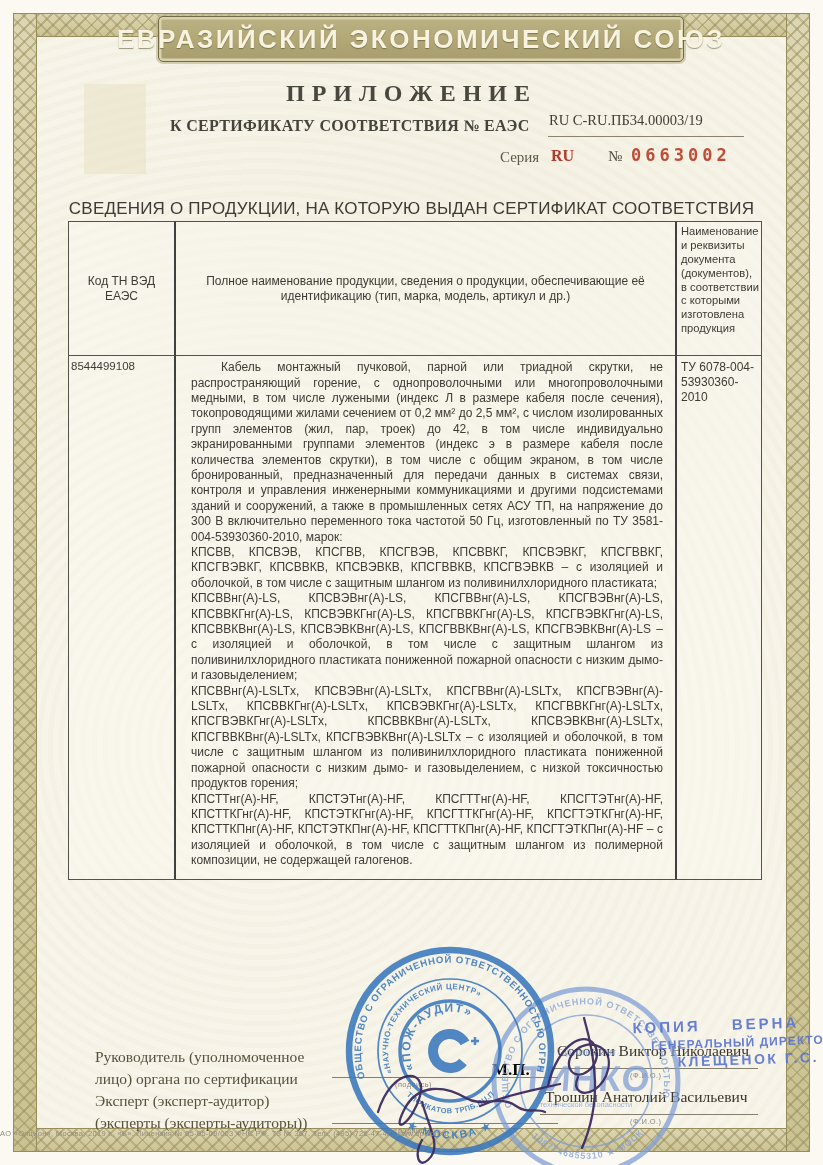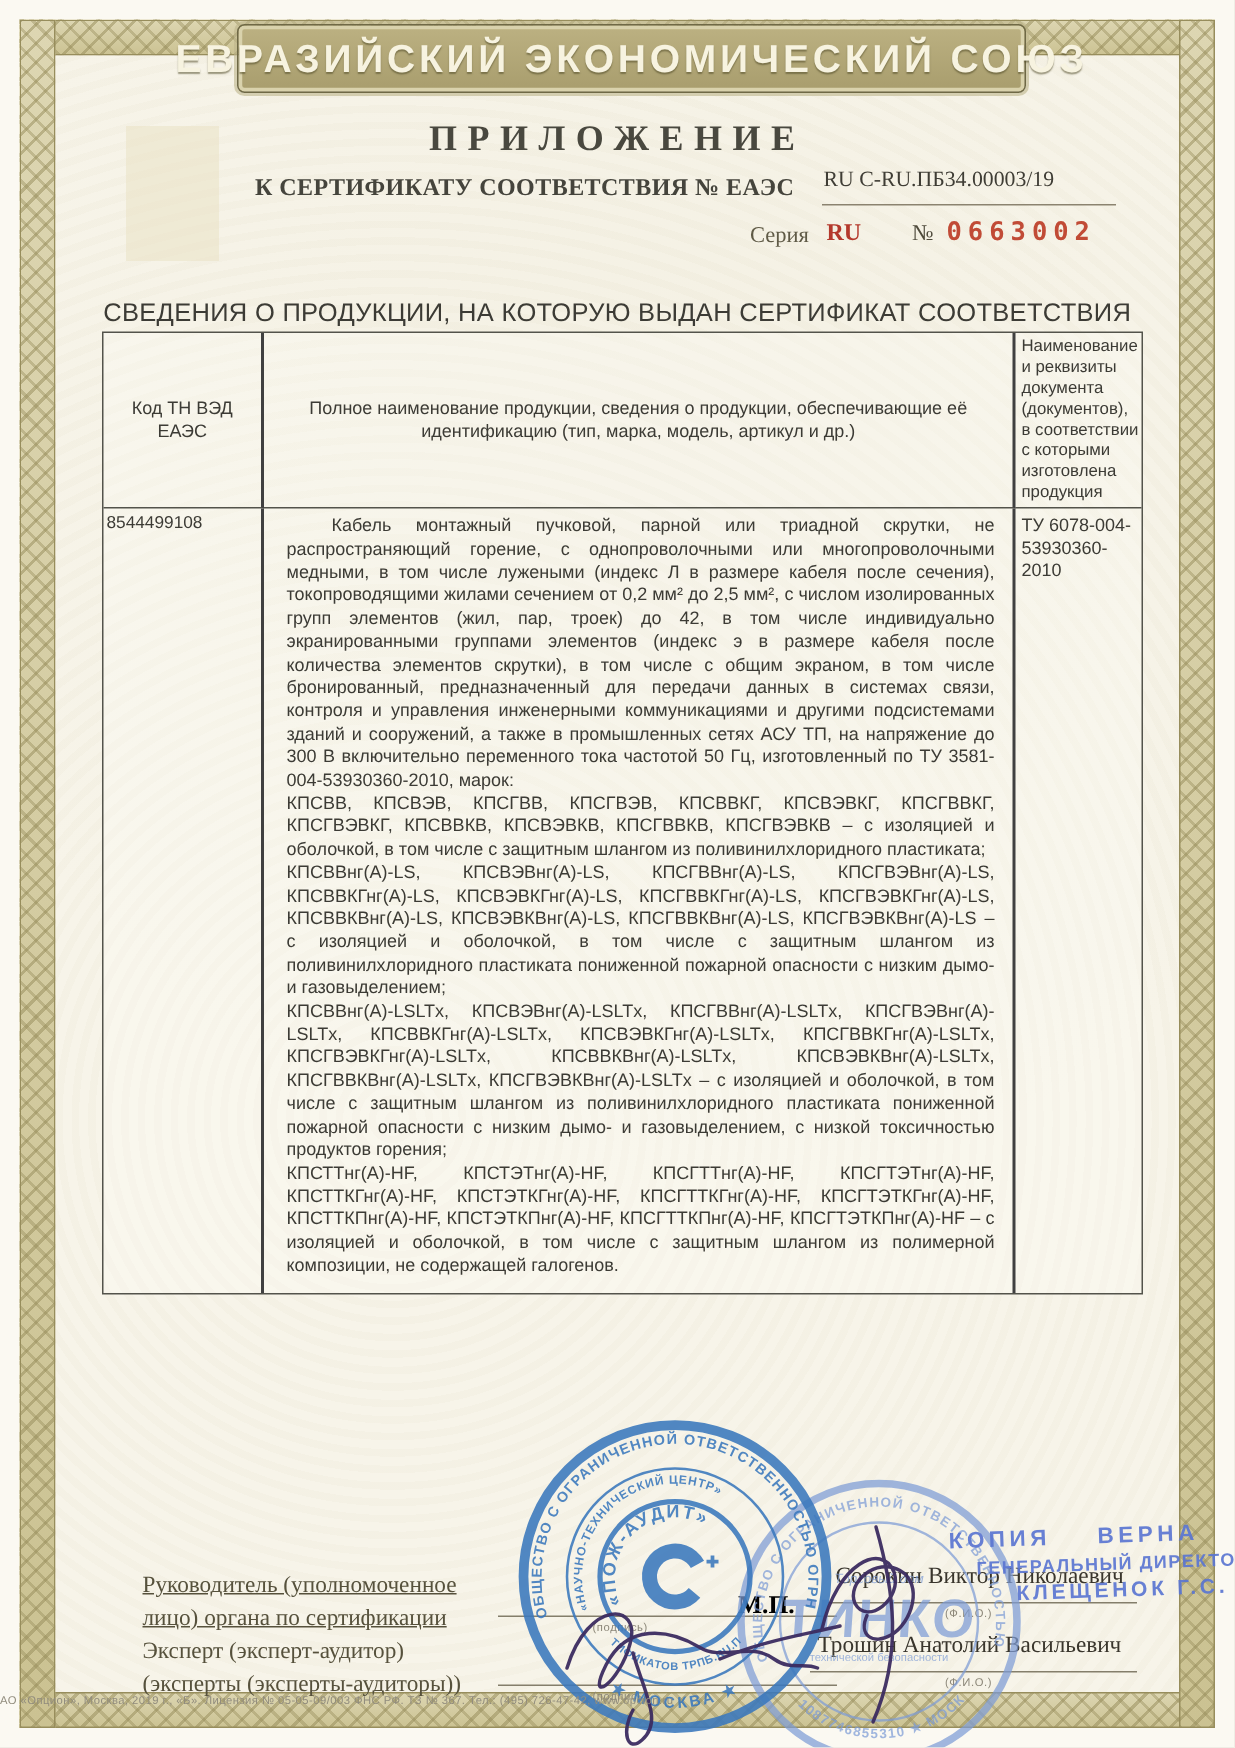--- a/index.html
+++ b/index.html
@@ -65,30 +65,30 @@
   
   .tbl{
     position:absolute;left:68px;top:221px;width:692px;
     display:grid;grid-template-columns:107px 501px 84px;
     border:1.5px solid #53534b;background:rgba(255,255,252,.25);
   }
   .cell{border-right:2px solid #404040;border-bottom:1px solid #53534b;box-sizing:border-box;}
   .cell.last-col{border-right:none;}
   .cell.body-row{border-bottom:none;}
   .th{font-size:12px;line-height:1.25;display:flex;align-items:center;justify-content:center;text-align:center;padding:4px 6px;min-height:100px;}
-  .th-doc{font-size:11.2px;line-height:1.24;align-items:flex-start;justify-content:flex-start;text-align:left;padding:3px 2px 2px 4px;}
+  .th-doc{font-size:11.2px;line-height:1.24;align-items:flex-start;justify-content:flex-start;text-align:left;padding:3px 2px 19px 4px;}
   .td-code{font-size:11.5px;padding:4px 2px;text-align:left;}
   .td-desc{font-size:12px;line-height:15.4px;text-align:justify;padding:4px 12px 10px 15px;min-height:466px;}
   .td-desc p{margin:0;}
   .td-desc p:first-child{text-indent:30px;}
   .td-doc{font-size:12px;line-height:1.25;padding:4px 2px 4px 4px;text-align:left;}
 
   
   .sig-label{position:absolute;font-family:"Liberation Serif",serif;font-size:15.5px;color:#56513c;line-height:22px;font-weight:500;}
-  .lbl-head{left:95px;top:1046px;text-decoration:underline;}
+  .lbl-head{left:95px;top:1046px;}
   .lbl-expert{left:95px;top:1090px;}
   .sig-line{position:absolute;height:1px;background:#847e6b;}
   .line-sig1{left:332px;top:1077px;width:226px;}
   .line-sig2{left:332px;top:1123px;width:226px;}
   .line-name1{left:552px;top:1068px;width:206px;}
   .line-name2{left:540px;top:1114px;width:218px;}
   .sig-caption{position:absolute;font-size:7.5px;color:#8d887a;letter-spacing:.4px;}
   .cap-sig1{left:395px;top:1080px;}
   .cap-sig2{left:395px;top:1126px;}
   .cap-name1{left:630px;top:1071px;}

